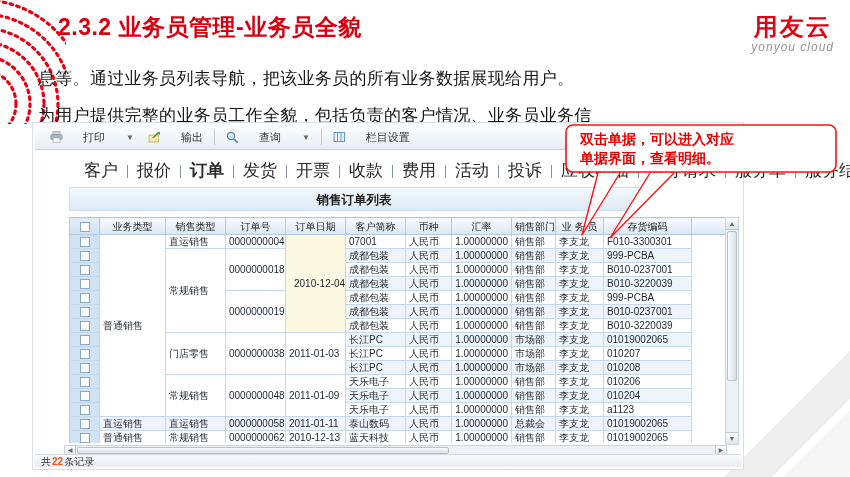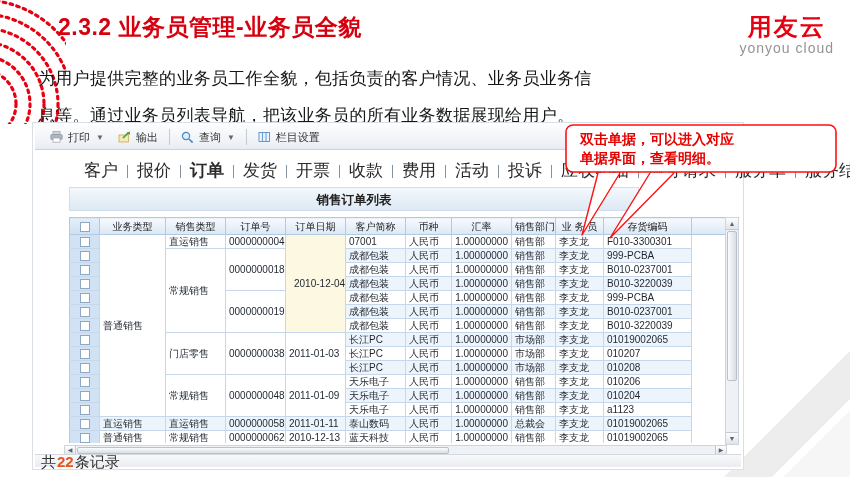--- a/index.html
+++ b/index.html
@@ -11,28 +11,28 @@
   .fan { position:absolute; left:-6px; top:-8px; }
 
   
   .deco { position:absolute; background:#efefef; transform:rotate(-45deg); }
   .deco.d1 { width:260px; height:34px; right:-85px; bottom:40px; background:#ededed; }
   .deco.d2 { width:260px; height:46px; right:-105px; bottom:-14px; background:#f6f6f6; }
 
   .page-title { position:absolute; left:58px; top:12px; font-size:23px; font-weight:bold; color:#d7000f; letter-spacing:0.5px; }
   .logo { position:absolute; right:16px; top:14px; text-align:center; }
   .logo-main { font-size:24px; font-weight:bold; color:#e60012; letter-spacing:2px; line-height:26px; }
-  .logo-sub { font-size:14px; color:#949494; letter-spacing:1px; }
+  .logo-sub { font-size:12px; color:#949494; letter-spacing:1px;font-style:italic; }
 
   .desc { position:absolute; left:38px; top:60px; font-size:17px; color:#161616; line-height:37px; letter-spacing:0.3px; }
 
   
   .shot { position:absolute; left:32px; top:122px; width:712px; height:348px; background:#fff; border:1px solid #dadfe5; }
   .toolbar { position:absolute; left:2px; right:2px; top:2px; height:25px; background:linear-gradient(#fcfdfe,#e9edf3); border-bottom:1px solid #ccd2da; display:flex; align-items:center; padding-left:8px; }
-  .tbtn { display:inline-flex; align-items:center; gap:5px; padding:2px 7px; font-size:11px; color:#333; border-radius:2px; cursor:default; }
+  .tbtn { display:inline-flex; align-items:center; gap:20px; padding:2px 7px; font-size:11px; color:#333; border-radius:2px; cursor:default; }
   .caret { font-size:8px; color:#666; margin-left:1px; }
   .tsep { width:1px; height:16px; background:#c4cad3; margin:0 4px; }
 
   .tabs { position:absolute; left:42px; top:38px; height:20px; white-space:nowrap; }
   .tab { display:inline-block; padding:0 9px; font-size:17px; color:#2a2a2a; line-height:20px; cursor:default; }
   .tab.active { font-weight:bold; }
   .tabsep { display:inline-block; width:1px; height:13px; background:#86919f; vertical-align:middle; }
 
   .grid-title { position:absolute; left:36px; top:64px; width:570px; height:24px; line-height:24px; text-align:center; font-size:12.5px; font-weight:bold; color:#222; background:linear-gradient(#f3f8fc,#dde9f4); border:1px solid #cfdded; }
 
@@ -56,21 +56,21 @@
   .sbtn { position:absolute; left:0; width:12px; height:12px; background:linear-gradient(#fdfdfe,#dfe4ea); border-bottom:1px solid #c2c9d2; font-size:7px; color:#5b6570; text-align:center; line-height:12px; }
   .sbtn.down { bottom:0; border-top:1px solid #c2c9d2; border-bottom:none; }
   .vthumb { position:absolute; left:1px; top:13px; width:10px; height:150px; background:linear-gradient(90deg,#fbfcfd,#d8dee6); border:1px solid #b9c1cb; border-radius:2px; }
 
   .hscroll { position:absolute; left:31px; top:322px; width:663px; height:11px; background:#eef1f5; border:1px solid #cdd4dc; }
   .harrow { position:absolute; top:0; width:11px; height:9px; background:linear-gradient(#fdfdfe,#dfe4ea); font-size:6px; color:#5b6570; text-align:center; line-height:9px; }
   .harrow.left { left:0; border-right:1px solid #c2c9d2; }
   .harrow.right { right:0; border-left:1px solid #c2c9d2; }
   .hthumb { position:absolute; left:12px; top:1px; width:372px; height:7px; background:linear-gradient(#fbfcfd,#d8dee6); border:1px solid #b9c1cb; border-radius:2px; }
 
-  .statusbar { position:absolute; left:2px; right:2px; bottom:2px; height:13px; background:linear-gradient(#f8f9fb,#e9ecf0); border-top:1px solid #d4d9df; font-size:15px; color:#333; line-height:13px; padding-left:6px; }
+  .statusbar { position:absolute; left:2px; right:2px; bottom:2px; height:13px; background:linear-gradient(#f8f9fb,#e9ecf0); border-top:1px solid #d4d9df; font-size:10px; color:#333; line-height:13px; padding-left:6px; }
   .statusbar .count { color:#e8541e; font-weight:bold; padding:0 1px; }
 
   .callout { position:absolute; left:552px; top:122px; pointer-events:none; z-index:6; }
 </style>
 </head>
 <body>
 
 <div class="slide">
 
   <svg class="fan" width="72" height="132" viewBox="0 0 72 132">
@@ -88,22 +88,22 @@
   <div class="deco d2"></div>
 
   <div class="page-title">2.3.2 业务员管理-业务员全貌</div>
 
   <div class="logo">
     <div class="logo-main">用友云</div>
     <div class="logo-sub">yonyou cloud</div>
   </div>
 
   <div class="desc">
+    <div>息等。通过业务员列表导航，把该业务员的所有业务数据展现给用户。</div>
     <div>为用户提供完整的业务员工作全貌，包括负责的客户情况、业务员业务信</div>
-    <div>息等。通过业务员列表导航，把该业务员的所有业务数据展现给用户。</div>
   </div>
 
   <div class="shot">
 
     <div class="toolbar">
       <div class="tbtn">
         <svg width="13" height="12" viewBox="0 0 13 12">
           <rect x="3" y="0.5" width="7" height="3" fill="#cfd4d9" stroke="#98a0a8" stroke-width="0.7"></rect>
           <rect x="0.8" y="3.5" width="11.4" height="5" rx="1" fill="#aeb6bf" stroke="#8d959e" stroke-width="0.7"></rect>
           <rect x="3" y="7" width="7" height="4.2" fill="#fff" stroke="#98a0a8" stroke-width="0.7"></rect>

